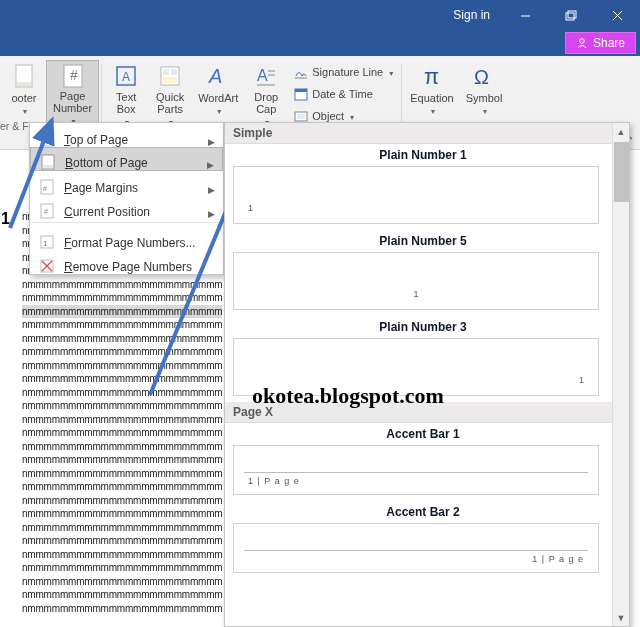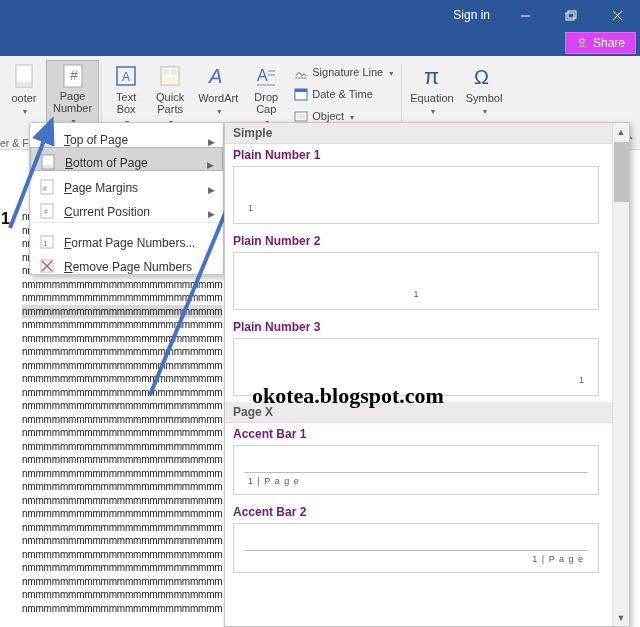--- a/index.html
+++ b/index.html
@@ -38,27 +38,27 @@
   .marker1 { position: absolute; left: 1px; top: 210px; font-family: Arial; font-weight: 900; font-size: 16px; z-index: 3; }
   .marker2 { position: absolute; left: 227px; top: 340px; font-family: Arial; font-weight: 900; font-size: 16px; z-index: 3; }
   .arrow1 { position: absolute; left: 4px; top: 108px; z-index: 6; }
   .arrow2 { position: absolute; left: 130px; top: 140px; z-index: 6; }
   .overlay { position: absolute; left: 252px; top: 383px; font-family: Georgia, "Times New Roman", serif; font-weight: 700; font-size: 22px; color: #000; z-index: 10; }
   .gallery { position: absolute; left: 224px; top: 122px; right: 10px; bottom: 0; background: #fff; border: 1px solid #c6c6c6; box-shadow: 2px 3px 6px rgba(0,0,0,0.25); z-index: 7; overflow: hidden; }
   .gallery-scroll { position: absolute; right: 0; top: 0; bottom: 0; width: 17px; background: #f0f0f0; border-left: 1px solid #ddd; }
   .gallery-scroll .sbtn { height: 17px; display: flex; align-items: center; justify-content: center; font-size: 9px; color: #666; }
   .gallery-scroll .thumb { background: #c2c2c2; width: 15px; margin: 0 auto; height: 60px; margin-top: 2px; }
   .gcat { background: #eceaea; color: #5a5a5a; font-weight: 600; font-size: 12px; padding: 3px 8px; border-bottom: 1px solid #ddd; }
-  .gitem-title { color: #701a75; font-weight: 600; font-size: 12px; padding: 4px 8px 2px 8px; }
+  .gitem-title { color: #0f172a; font-weight: 600; font-size: 12px; padding: 4px 8px 2px 8px; text-align: center; }
   .gprev { margin: 2px 22px 6px 8px; height: 58px; border: 1px solid #d0d0d0; position: relative; background: #fff; font-family: "Times New Roman", serif; font-size: 9px; color: #555; }
   .gprev.short { height: 50px; }
   .gprev .num { position: absolute; }
   .gprev .bar { position: absolute; border-top: 1px solid #bbb; }
   .gsection-body { padding-right: 8px; }
-  .ribbon .left-trunc { font-size: 10.5px; color: #666; position: absolute; left: 0; bottom: 0; }
+  .ribbon .left-trunc { font-size: 10.5px; color: #666; position: absolute; left: 0; bottom: 17px; }
 </style>
 </head>
 <body>
 
 <div class="titlebar">
   <span class="signin">Sign in</span>
   <div class="winbtn">
     <svg width="11" height="11">
         <line x1="1" y1="6" x2="10" y2="6" stroke="#fff" stroke-width="1"></line>
       </svg>
@@ -348,21 +348,21 @@
 
 <div class="gallery">
   <div class="gsection-body">
     <div class="gcat">Simple</div>
 
     <div class="gitem-title">Plain Number 1</div>
     <div class="gprev">
       <span class="num" style="left:14px; top:36px;">1</span>
     </div>
 
-    <div class="gitem-title">Plain Number 2</div>
+    <div class="gitem-title">Plain Number 5</div>
     <div class="gprev">
       <span class="num" style="left:50%; top:36px; transform:translateX(-50%);">1</span>
     </div>
 
     <div class="gitem-title">Plain Number 3</div>
     <div class="gprev">
       <span class="num" style="right:14px; top:36px;">1</span>
     </div>
 
     <div class="gcat">Page X</div>

